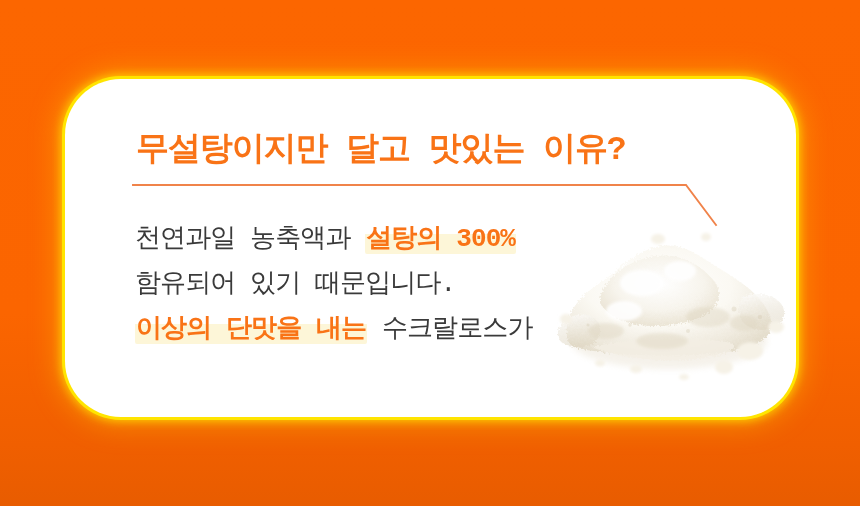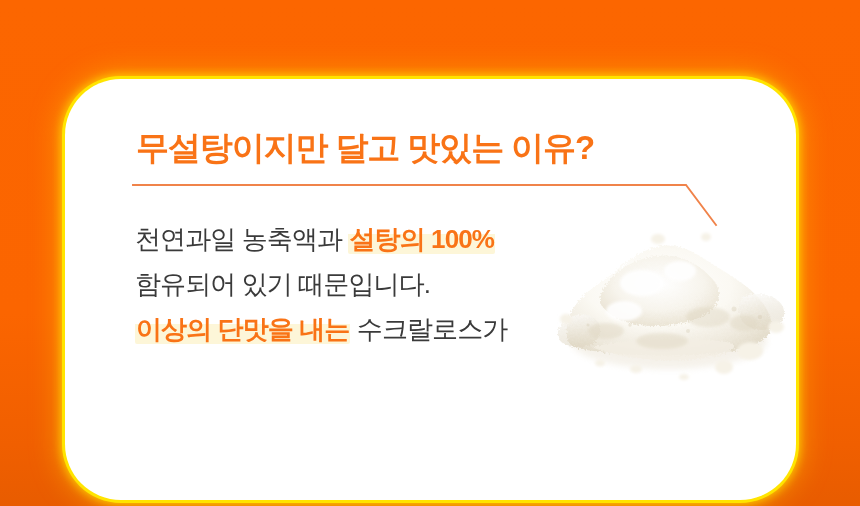--- a/index.html
+++ b/index.html
@@ -22,27 +22,28 @@
     inset: 0;
     background: linear-gradient(180deg, #fc6600 0%, #fb6500 62%, #f05f00 88%, #e85c00 100%);
   }
 
   
   #card {
     position: absolute;
     left: 65px;
     top: 79px;
     width: 731px;
-    height: 421px;
+    height: 338px;
     background: #ffffff;
     border-radius: 56px;
     box-shadow:
       0 0 0 3px #ffe400,
       0 0 10px 4px rgba(255,220,0,0.85),
       0 0 26px 10px rgba(255,200,0,0.38);
+    font-family: Liberation Mono, monospace;
   }
 
   
   #title {
     position: absolute;
     left: 71px;
     top: 47px;
     font-size: 33px;
     font-weight: 700;
     letter-spacing: -1.1px;
@@ -207,21 +208,21 @@
       <circle cx="196" cy="118" r="2.5"></circle>
       <circle cx="150" cy="140" r="2"></circle>
       <circle cx="92" cy="134" r="1.8"></circle>
       <circle cx="222" cy="126" r="2.2"></circle>
       <circle cx="50" cy="134" r="1.6"></circle>
     </g>
   </svg>
 
   <div id="body-copy">
     <span class="line">
-      <span class="plain">천연과일 농축액과 </span><span class="hl">설탕의 100%</span>
+      <span class="plain">천연과일 농축액과 </span><span class="hl">설탕의 300%</span>
     </span>
     <span class="line">
       <span class="plain">함유되어 있기 때문입니다.</span>
     </span>
     <span class="line">
       <span class="hl">이상의 단맛을 내는</span><span class="plain"> 수크랄로스가</span>
     </span>
   </div>
 
 </div>

